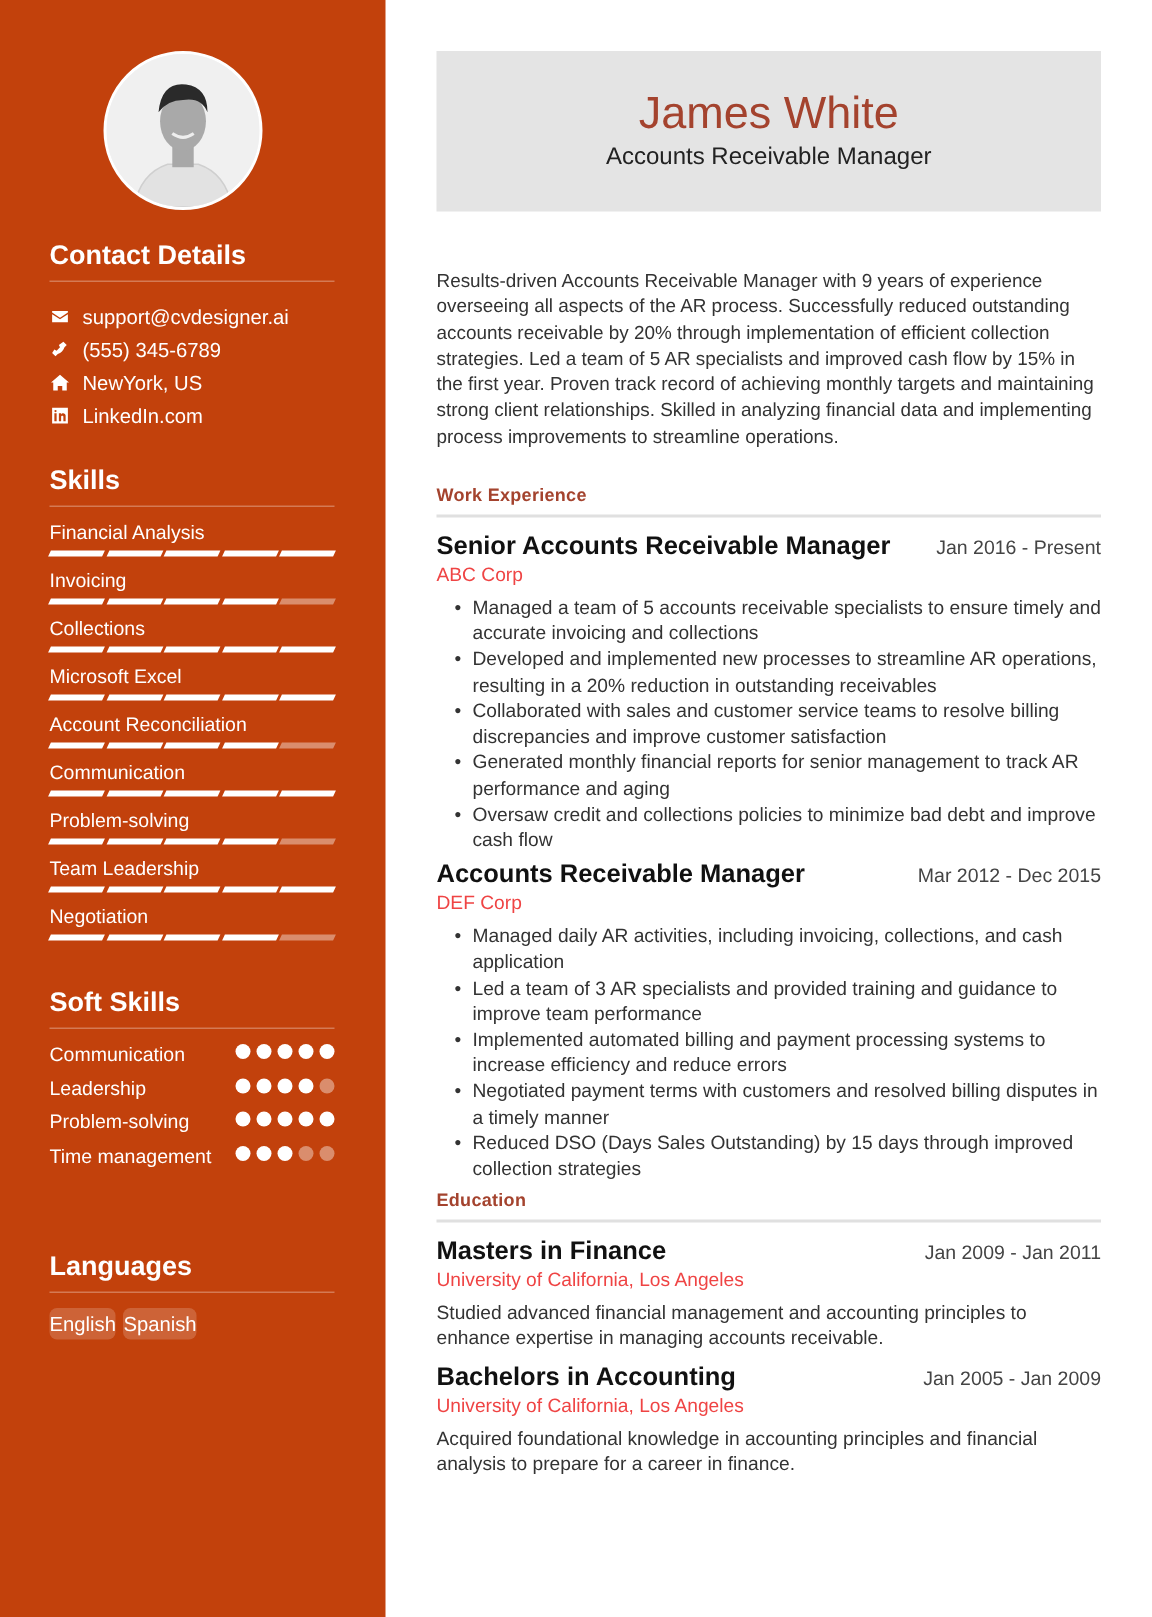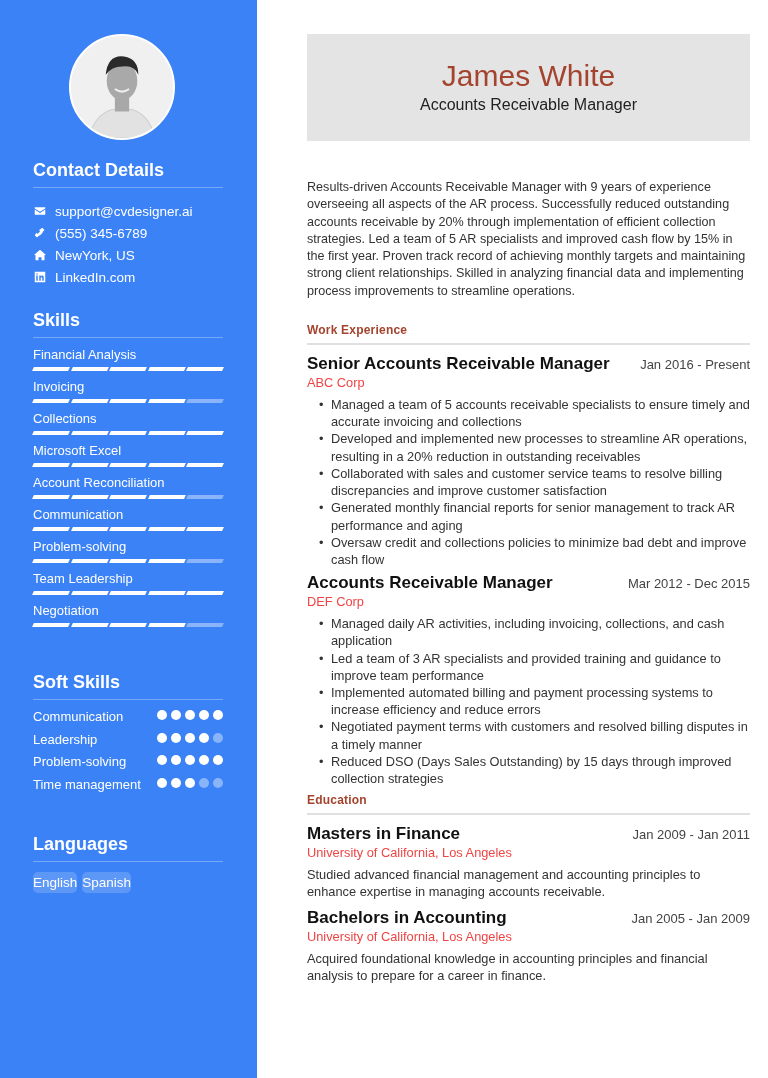--- a/index.html
+++ b/index.html
@@ -1,19 +1,19 @@
 <!DOCTYPE html>
 <html><head>
 <meta charset="utf-8">
 <style>
   * { box-sizing: border-box; margin: 0; padding: 0; }
   html, body { width: 768px; height: 1078px; background: #ffffff; overflow: hidden; }
   body { font-family: "Liberation Sans", "DejaVu Sans", sans-serif; position: relative; }
-  .sidebar { position: absolute; left: 0; top: 0; width: 257px; height: 1078px; background: #3b82f6; color: #fff; }
-  .main { position: absolute; left: 307px; top: 34px; width: 443px; color: #333; }
+  .sidebar { position: absolute; left: 0; top: 0; width: 257px; height: 1078px; background: #c2410c; color: #fff; }
+  .main { position: absolute; left: 291px; top: 34px; width: 443px; color: #333; }
 
   .photo { position: absolute; left: 69px; top: 34px; width: 106px; height: 106px; border-radius: 50%; background: #f2f2f2; overflow: hidden; border: 2px solid #fff; }
   .photo svg { width: 100%; height: 100%; display: block; }
 
   .sec { position: absolute; left: 33px; width: 190px; }
   .sec-title { font-size: 18px; font-weight: bold; color: #fff; padding-bottom: 6px; border-bottom: 1.5px solid rgba(255,255,255,0.3); }
   .contact-list { margin-top: 12px; }
   .contact-item { display: flex; align-items: center; height: 22px; font-size: 13.5px; }
   .contact-item .ic { width: 14px; height: 14px; margin-right: 8px; display: inline-flex; align-items: center; justify-content: center; }
   .contact-item .ic svg { width: 12px; height: 12px; fill: #fff; }
@@ -192,21 +192,21 @@
             <span class="bar"></span>
             <span class="bar"></span>
             <span class="bar"></span>
             <span class="bar"></span>
             <span class="bar off"></span>
           </div>
         </div>
       </div>
   </div>
 
-  <div class="sec" style="top:672px;">
+  <div class="sec" style="top:658px;">
     <div class="sec-title">Soft Skills</div>
     <div class="soft-list" id="soft-list">
         <div class="soft">
           <div class="soft-name">Communication</div>
           <div class="dots">
             <span class="dot"></span>
             <span class="dot"></span>
             <span class="dot"></span>
             <span class="dot"></span>
             <span class="dot"></span>

